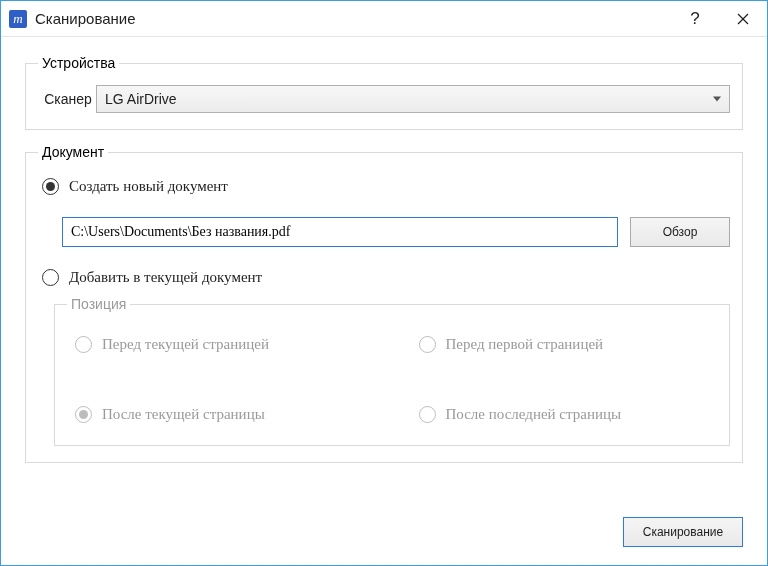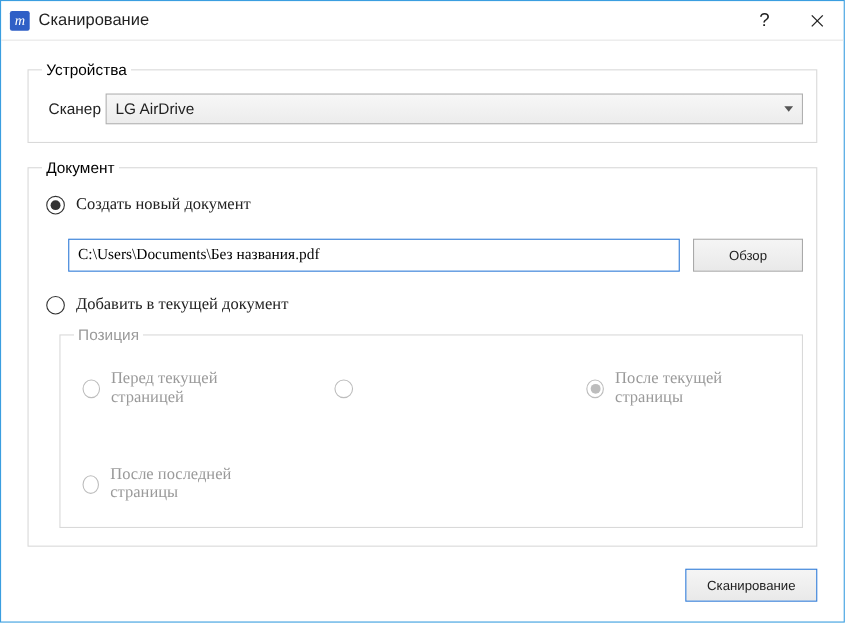--- a/index.html
+++ b/index.html
@@ -148,21 +148,21 @@
     font-size: 12px;
     padding: 0 14px;
     cursor: default;
   }
   .btn.primary {
     border: 1px solid #2f7bd8;
     min-width: 120px;
   }
   .position-grid {
     display: grid;
-    grid-template-columns: 1fr 1fr 1fr;
+    grid-template-columns: 1fr 1fr;
     row-gap: 10px;
     column-gap: 10px;
     padding: 6px 4px 2px 4px;
     gap: 45px;
   }
   .footer {
     position: absolute;
     right: 24px;
     bottom: 18px;
     display: flex;
@@ -225,20 +225,21 @@
 
     <fieldset class="inner">
       <legend class="disabled">Позиция</legend>
       <div class="position-grid">
         <div class="radio-row">
           <span class="radio disabled"></span>
           <span class="radio-label disabled">Перед текущей страницей</span>
         </div>
         <div class="radio-row">
           <span class="radio disabled"></span>
+          <span class="radio-label disabled">Перед первой страницей</span>
         </div>
         <div class="radio-row">
           <span class="radio disabled selected"></span>
           <span class="radio-label disabled">После текущей страницы</span>
         </div>
         <div class="radio-row">
           <span class="radio disabled"></span>
           <span class="radio-label disabled">После последней страницы</span>
         </div>
       </div>

